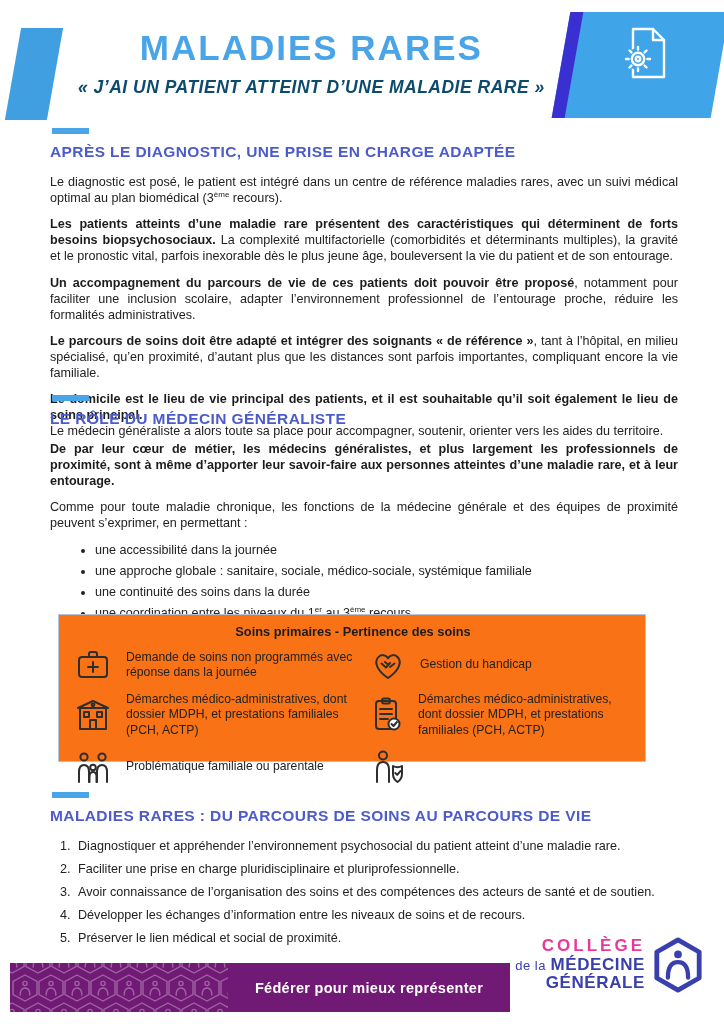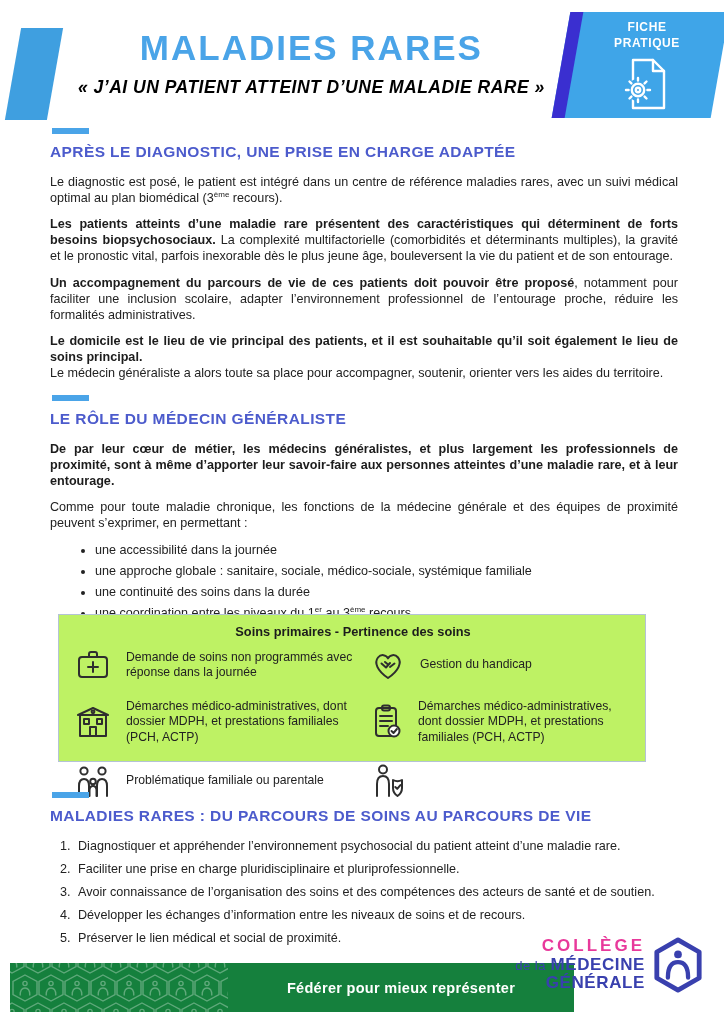--- a/index.html
+++ b/index.html
@@ -6,69 +6,67 @@
   body{
     width:724px;height:1024px;position:relative;overflow:hidden;
     background:#ffffff;color:#222;
     font-family:"Liberation Sans", sans-serif;
   }
   
   .header-slant{position:absolute;left:13px;top:28px;width:42px;height:92px;
     background:#3f9fe0;transform:skewX(-10deg);}
   .header-text{position:absolute;left:78px;top:30px;}
   .main-title{font-size:35px;font-weight:800;color:#4aa4e8;letter-spacing:2px;margin:0;line-height:1.05;text-align:center;}
-  .sub-title{font-size:17.5px;font-weight:700;font-style:italic;color:#000000;letter-spacing:.5px;margin-top:10px;}
+  .sub-title{font-size:17.5px;font-weight:700;font-style:italic;color:#0c4a6e;letter-spacing:.5px;margin-top:10px;}
   .badge{position:absolute;right:4px;top:12px;width:146px;height:106px;
     background:#3fa5e8;border-left:13px solid #3a2fd0;transform:skewX(-10deg);}
   .badge-content{position:absolute;right:8px;top:20px;width:138px;text-align:center;color:#fff;}
   .badge-label{font-size:12px;font-weight:700;letter-spacing:.6px;line-height:1.3;white-space:pre-line;}
   .badge-icon{margin-top:6px;}
   
   .section{position:absolute;left:50px;right:46px;}
   .sec1{top:128px;} .sec2{top:395px;} .sec3{top:792px;}
   .dash{width:37px;height:6px;background:#4aa4e8;margin:0 0 9px 2px;}
   .sec-title{font-size:15.5px;font-weight:700;color:#4c5bcc;letter-spacing:.4px;margin:0 0 13px;}
   .para{font-size:12.6px;line-height:1.28;text-align:justify;margin:0 0 10px;}
   .para b{font-weight:700;color:#1c1c1c;}
   sup{font-size:8px;line-height:0;}
   ul.bullets{margin:2px 0 0;padding-left:45px;}
   ul.bullets li{font-size:12.6px;line-height:1.28;margin-bottom:5px;}
   ol.steps{margin:2px 0 12px;padding-left:24px;}
   ol.steps li{font-size:12.6px;line-height:1.28;margin-bottom:7px;padding-left:4px;}
   
   .soins-box{position:absolute;left:58px;top:614px;width:588px;height:148px;box-sizing:border-box;
-    border:1.5px solid #b4c3d6;padding:9px 14px 10px 16px;background:#bef264;}
+    border:1.5px solid #b4c3d6;padding:9px 14px 10px 16px;background:#f97316;}
   .box-title{text-align:center;font-weight:700;font-size:12.8px;color:#1c1c1c;margin-bottom:10px;}
-  .box-grid{display:grid;grid-template-columns:296px 1fr;row-gap:18px;}
+  .box-grid{display:grid;grid-template-columns:296px 1fr;row-gap:11px;}
   .box-item{display:flex;align-items:center;gap:15px;font-size:12.2px;line-height:1.25;color:#222;}
   .box-item svg{flex:0 0 auto;}
   .lineicon{stroke:#2e2e2e;stroke-width:2;fill:none;stroke-linecap:round;stroke-linejoin:round;}
   
-  .banner{position:absolute;left:10px;top:963px;width:564px;height:49px;background:#15803d;display:flex;}
+  .banner{position:absolute;left:10px;top:963px;width:500px;height:49px;background:#701a75;display:flex;}
   .banner-pattern{width:218px;height:49px;overflow:hidden;}
   .banner-slogan{flex:1;display:flex;align-items:center;justify-content:center;
     color:#fff;font-weight:700;font-size:14.5px;letter-spacing:.3px;}
   .logo{position:absolute;right:20px;top:936px;display:flex;align-items:center;gap:7px;}
   .logo-text{text-align:right;line-height:1.08;color:#3940ae;}
   .logo-college{color:#e8399b;font-size:17px;font-weight:700;letter-spacing:3px;}
   .logo-dela{font-size:13px;font-weight:400;letter-spacing:.5px;}
   .logo-strong{font-size:17px;font-weight:800;letter-spacing:.6px;}
 </style>
 </head>
 <body>
 
 <div class="header-slant"></div>
 <div class="header-text">
   <h1 class="main-title">MALADIES RARES</h1>
   <div class="sub-title">« J’AI UN PATIENT ATTEINT D’UNE MALADIE RARE »</div>
 </div>
 <div class="badge"></div>
 <div class="badge-content">
-  <div class="badge-label">FICHE
-PRATIQUE</div>
   <div class="badge-icon">
     <svg width="46" height="54" viewBox="0 0 46 54">
       <g stroke="#ffffff" stroke-width="2.4" fill="none" stroke-linecap="round" stroke-linejoin="round">
         <path d="M9,3 H29 L40,14 V51 H9 Z"></path>
         <path d="M29,3 V14 H40"></path>
       </g>
       <circle cx="14" cy="33" r="11" fill="#3fa5e8"></circle>
       <g stroke="#ffffff" stroke-width="2.4" fill="none" stroke-linecap="round">
         <circle cx="14" cy="33" r="6.2"></circle>
         <circle cx="14" cy="33" r="2.2"></circle>
@@ -78,20 +76,21 @@
     </svg>
   </div>
 </div>
 
 <div class="section sec1">
   <div class="dash"></div>
   <h2 class="sec-title">APRÈS LE DIAGNOSTIC, UNE PRISE EN CHARGE ADAPTÉE</h2>
   <p class="para">Le diagnostic est posé, le patient est intégré dans un centre de référence maladies rares, avec un suivi médical optimal au plan biomédical (3<sup>ème</sup> recours).</p>
   <p class="para"><b>Les patients atteints d’une maladie rare présentent des caractéristiques qui déterminent de forts besoins biopsychosociaux.</b> La complexité multifactorielle (comorbidités et déterminants multiples), la gravité et le pronostic vital, parfois inexorable dès le plus jeune âge, bouleversent la vie du patient et de son entourage.</p>
   <p class="para"><b>Un accompagnement du parcours de vie de ces patients doit pouvoir être proposé</b>, notamment pour faciliter une inclusion scolaire, adapter l’environnement professionnel de l’entourage proche, réduire les formalités administratives.</p>
+  <p class="para"><b>Le parcours de soins doit être adapté et intégrer des soignants « de référence »</b>, tant à l’hôpital, en milieu spécialisé, qu’en proximité, d’autant plus que les distances sont parfois importantes, compliquant encore la vie familiale.</p>
   <p class="para"><b>Le domicile est le lieu de vie principal des patients, et il est souhaitable qu’il soit également le lieu de soins principal.</b><br>Le médecin généraliste a alors toute sa place pour accompagner, soutenir, orienter vers les aides du territoire.</p>
 </div>
 
 <div class="section sec2">
   <div class="dash"></div>
   <h2 class="sec-title">LE RÔLE DU MÉDECIN GÉNÉRALISTE</h2>
   <p class="para"><b>De par leur cœur de métier, les médecins généralistes, et plus largement les professionnels de proximité, sont à même d’apporter leur savoir-faire aux personnes atteintes d’une maladie rare, et à leur entourage.</b></p>
   <p class="para">Comme pour toute maladie chronique, les fonctions de la médecine générale et des équipes de proximité peuvent s’exprimer, en permettant :</p>
   <ul class="bullets">
     <li>une accessibilité dans la journée</li>

